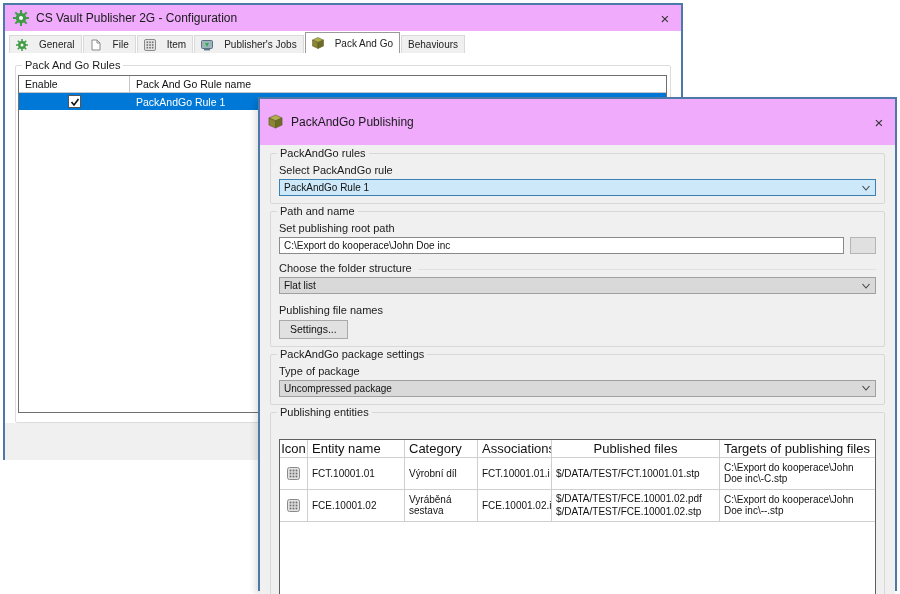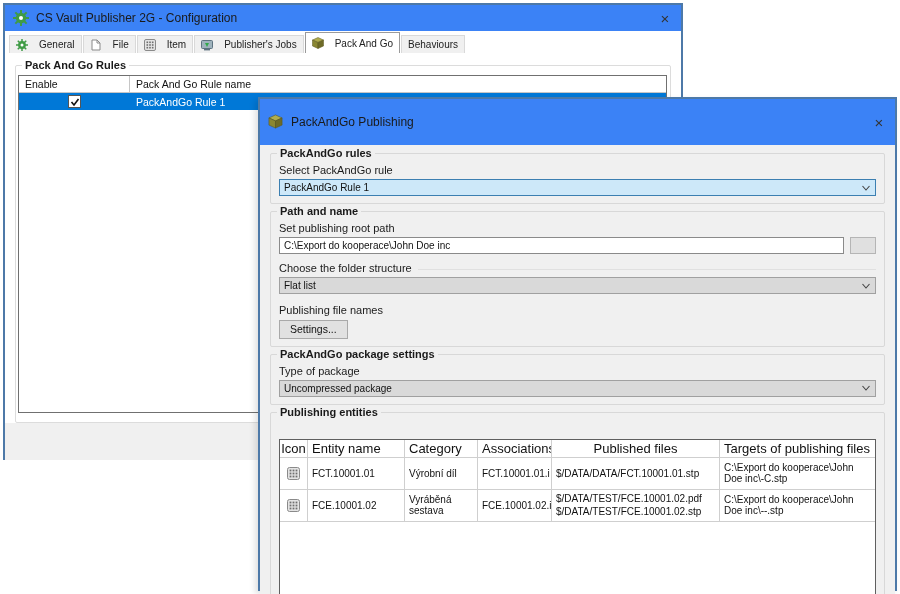--- a/index.html
+++ b/index.html
@@ -4,36 +4,36 @@
 <style>
   * { margin:0; padding:0; box-sizing:border-box; }
   html,body { background:#fff; }
   body { font-family:"Liberation Sans", sans-serif; }
   .canvas { position:relative; width:900px; height:594px; background:#ffffff; overflow:hidden; }
 
   .window { position:absolute; background:#fff; border:2px solid #4d79a8; }
   .config-window { left:3px; top:3px; width:680px; height:457px; display:flex; flex-direction:column; }
   .dialog { left:258px; top:97px; width:639px; height:494px; display:flex; flex-direction:column; z-index:10; box-shadow:-3px 3px 6px rgba(0,0,0,0.12); }
 
-  .titlebar { height:26px; background:#3b82f6; display:flex; align-items:center; padding-left:8px; flex:0 0 auto; }
+  .titlebar { height:26px; background:#f0abfc; display:flex; align-items:center; padding-left:8px; flex:0 0 auto; }
   .dialog .titlebar { height:46px; }
   .titlebar .ticon16 { width:16px; height:16px; margin-right:7px; flex:0 0 auto; }
   .titlebar .title { font-size:12px; color:#1a1a1a; }
   .close-btn { margin-left:auto; width:32px; height:100%; display:flex; align-items:center; justify-content:center; font-size:15px; color:#333; cursor:default; }
 
   
   .tabstrip { height:22px; display:flex; align-items:flex-end; padding-left:4px; flex:0 0 auto; background:#fff; }
   .tab { height:18px; display:flex; align-items:center; gap:11px; padding:0 6px; font-size:10px; color:#222; background:#f0f0f0; border:1px solid #d9d9d9; border-bottom:none; margin-right:1px; }
   .tab.active { height:21px; background:#fff; border:1px solid #9a9a9a; border-bottom:none; position:relative; z-index:2; }
   .ticon { width:12px; height:12px; display:inline-block; }
   .tabpage { flex:1 1 auto; background:#fff; padding:6px 10px 0 10px; position:relative; }
   .footerbar { flex:0 0 37px; background:#f0f0f0; }
 
   .groupbox { position:relative; border:1px solid #dcdcdc; border-radius:2px; }
-  .gb-label { position:absolute; top:-7px; left:6px; background:#fff; padding:0 3px; font-size:11px; color:#1a1a1a;font-weight:bold; }
+  .gb-label { position:absolute; top:-7px; left:6px; background:#fff; padding:0 3px; font-size:11px; color:#1a1a1a; }
   .rules-group { margin-top:6px; height:358px; padding:9px 4px 4px 2px; }
   .rules-table { width:649px; height:338px; border:1px solid #707070; background:#fff; display:flex; flex-direction:column; }
   .rt-header { display:flex; height:17px; border-bottom:1px solid #c6c6c6; font-size:10.5px; color:#111; }
   .rt-header .rt-c1 { width:111px; border-right:1px solid #c6c6c6; display:flex; align-items:center; padding-left:6px; }
   .rt-header .rt-c2 { flex:1; display:flex; align-items:center; padding-left:6px; }
   .rt-row { display:flex; height:17px; font-size:10.5px; }
   .rt-row.selected { background:#0078d7; color:#fff; }
   .rt-row .rt-c1 { width:111px; display:flex; align-items:center; justify-content:center; }
   .rt-row .rt-c2 { flex:1; display:flex; align-items:center; padding-left:6px; }
   .checkbox { width:13px; height:13px; background:#fff; border:1px solid #555; display:flex; align-items:center; justify-content:center; }
@@ -265,21 +265,21 @@
                     <rect x="2.6" y="8.6" width="1.8" height="1.8"></rect>
                     <rect x="5.6" y="8.6" width="1.8" height="1.8"></rect>
                     <rect x="8.6" y="8.6" width="1.8" height="1.8"></rect>
                   </g>
                 </svg>
             </div>
             <div class="et-cell c-entity">FCT.10001.01</div>
             <div class="et-cell c-cat">Výrobní díl</div>
             <div class="et-cell c-assoc">FCT.10001.01.i</div>
             <div class="et-cell c-pub">
-              <span class="publine">$/DATA/DATA/FCT.10001.01.stp</span>
+              <span class="publine">$/DATA/TEST/FCT.10001.01.stp</span>
             </div>
             <div class="et-cell c-target">C:\Export do kooperace\John Doe inc\-C.stp</div>
           </div>
 
           <div class="et-row et-data">
             <div class="et-cell c-icon">
               <svg viewBox="0 0 13 13" width="13" height="13">
                   <rect x="0.5" y="0.5" width="12" height="12" rx="2" fill="#e4e4e4" stroke="#8a8a8a"></rect>
                   <g fill="#6f6f6f">
                     <rect x="2.6" y="2.6" width="1.8" height="1.8"></rect>

